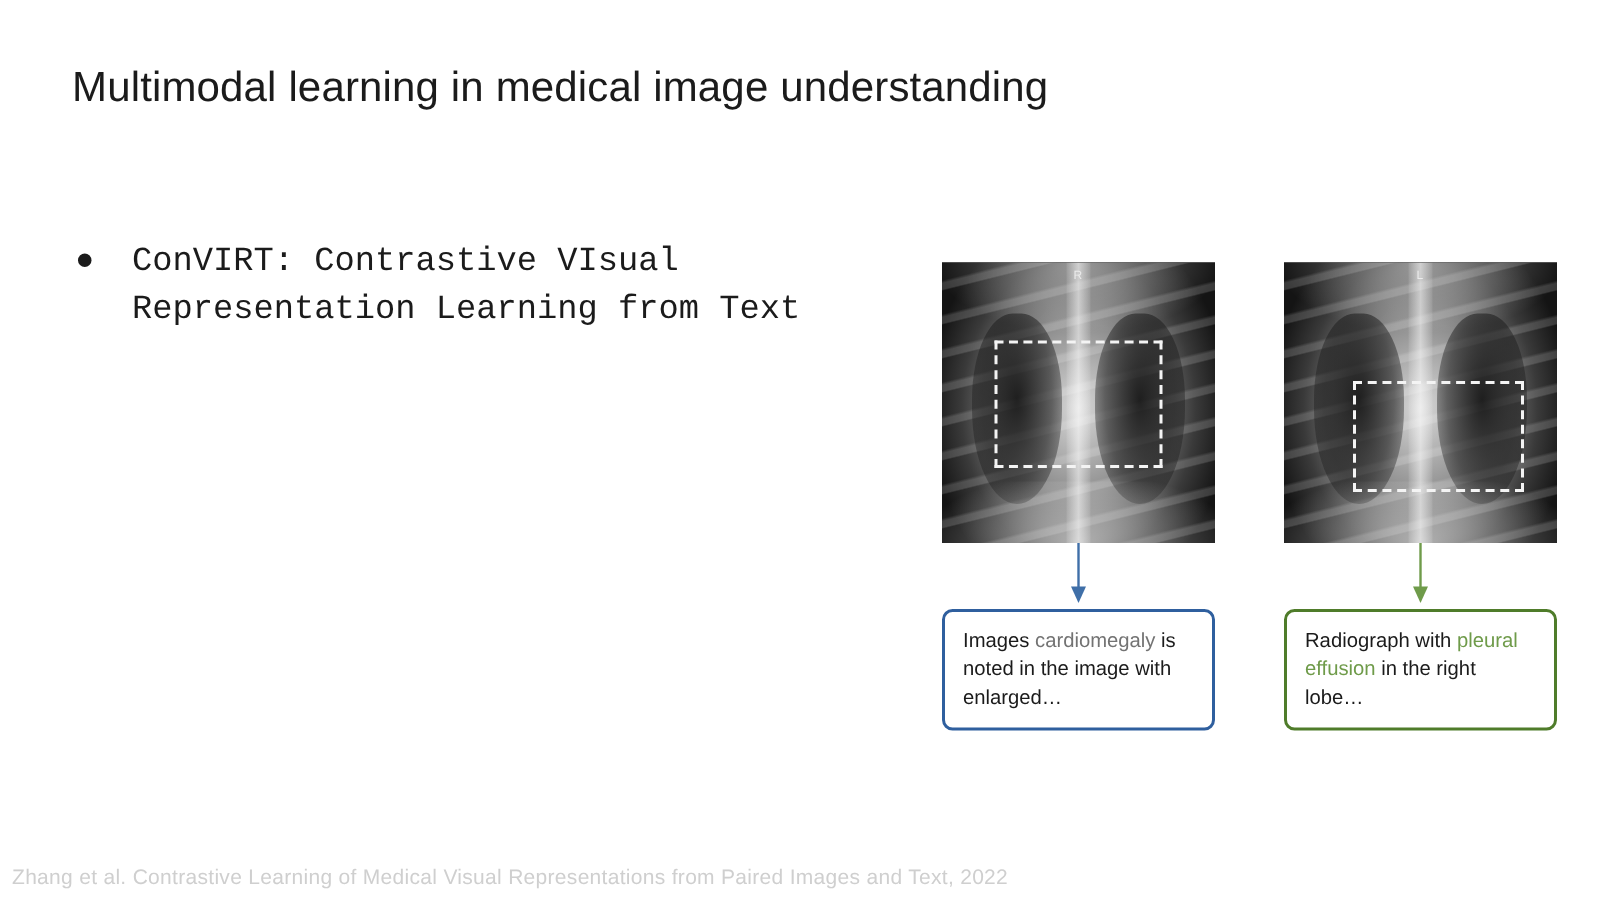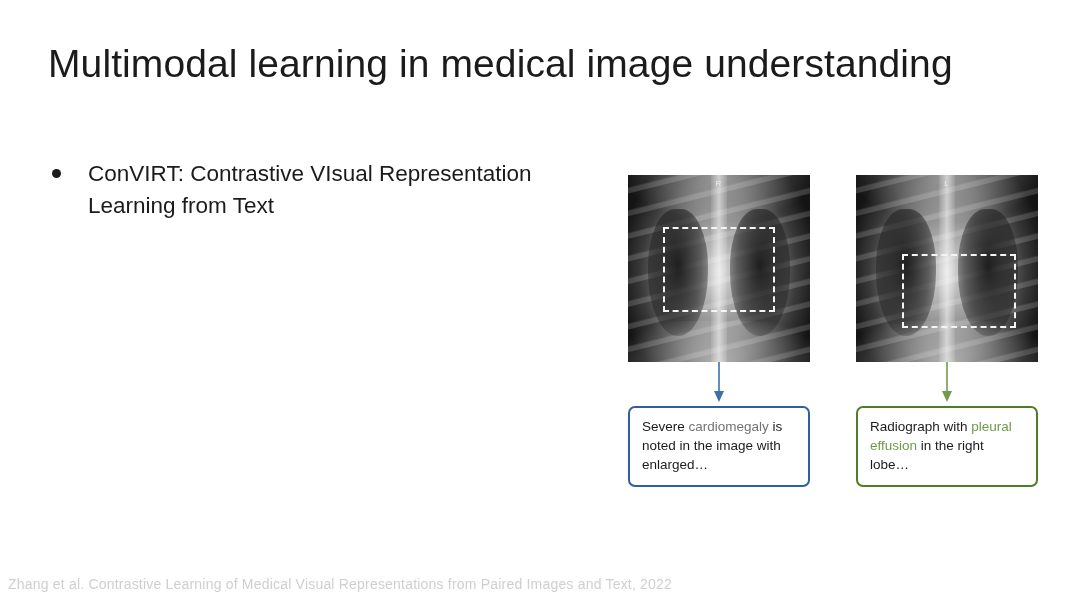--- a/index.html
+++ b/index.html
@@ -10,36 +10,37 @@
     overflow: hidden;
   }
   .slide {
     position: relative;
     width: 1080px; height: 608px;
     background: #ffffff;
   }
   .slide-title {
     position: absolute;
     left: 48px; top: 42px;
-    font-size: 39px;
+    font-size: 28px;
     font-weight: 400;
     color: #1b1b1b;
     letter-spacing: 0.1px;
     white-space: nowrap;
   }
   .bullets {
     position: absolute;
     left: 52px; top: 158px;
     width: 560px;
   }
   .bullet {
     position: relative;
     display: flex;
     align-items: flex-start;
     margin-bottom: 28px;
+    font-family: Liberation Mono, monospace;
   }
   .bullet-dot {
     flex: 0 0 auto;
     width: 9px; height: 9px;
     border-radius: 50%;
     background: #1b1b1b;
     margin-top: 11px;
     margin-right: 27px;
   }
   .bullet-text {
@@ -183,21 +184,21 @@
         <div class="tag">R</div>
         <div class="roi left-roi"></div>
       </div>
       <div class="connector">
         <svg width="182" height="44" viewBox="0 0 182 44" aria-hidden="true">
           <line x1="91" y1="0" x2="91" y2="32" stroke="#3f6fa8" stroke-width="1.6"></line>
           <polygon points="91,40 86,29 96,29" fill="#3f6fa8"></polygon>
         </svg>
       </div>
       <div class="caption">
-        <span>Severe </span><span class="hl-blue">cardiomegaly</span><span> is noted in the image with enlarged…</span>
+        <span>Images </span><span class="hl-blue">cardiomegaly</span><span> is noted in the image with enlarged…</span>
       </div>
     </div>
 
     <div class="panel right">
       <div class="xray">
         <div class="shoulders"></div>
         <div class="ribs"></div>
         <div class="lungL"></div>
         <div class="lungR"></div>
         <div class="spine"></div>

